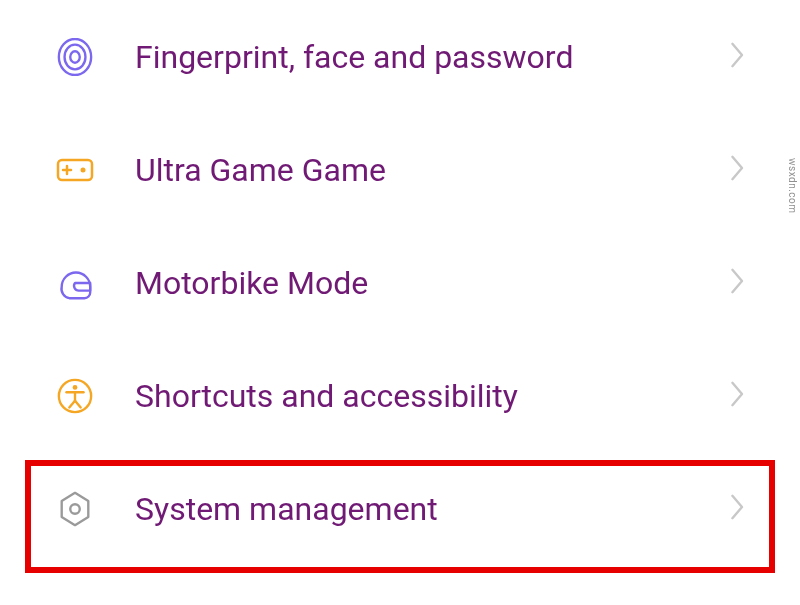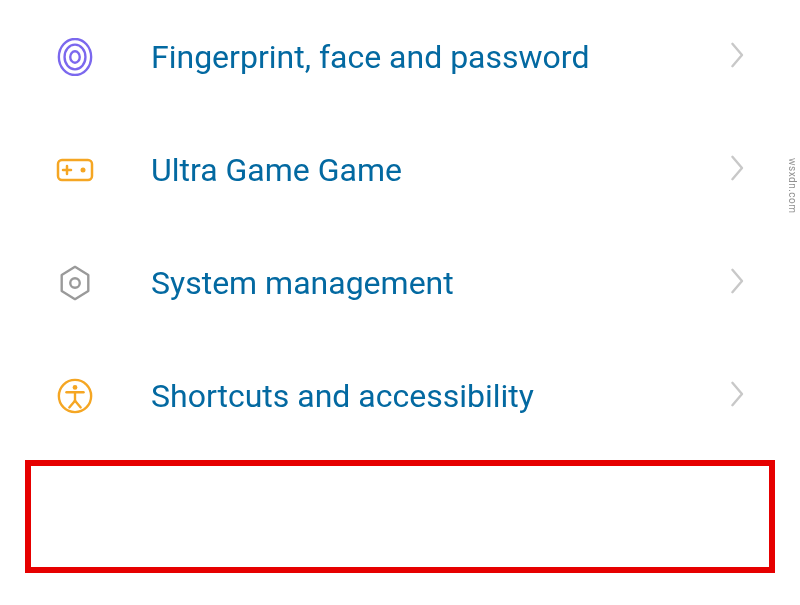--- a/index.html
+++ b/index.html
@@ -25,22 +25,22 @@
       width: 40px;
       height: 40px;
       display: flex;
       align-items: center;
       justify-content: center;
       flex-shrink: 0;
     }
     .item-label {
       flex: 1;
       font-size: 32px;
-      color: #0369a1;
-      margin-left: 56px;
+      color: #701a75;
+      margin-left: 40px;
       font-weight: 400;
     }
     .chevron {
       flex-shrink: 0;
       width: 20px;
       height: 34px;
     }
     .highlight {
       position: absolute;
       left: 25px;
@@ -93,29 +93,28 @@
       </svg>
     </span>
     <span class="item-label">Ultra Game Game</span>
     <span class="chevron">
       <svg viewBox="0 0 20 34" width="16" height="30">
           <polyline points="3,3 15,17 3,31" fill="none" stroke="#c8c8c8" stroke-width="3" stroke-linecap="round" stroke-linejoin="round"></polyline>
         </svg>
     </span>
   </li>
 
-
   <li class="settings-item">
     <span class="icon-slot">
       <svg viewBox="0 0 40 40" width="38" height="38">
-        <polygon points="20,3 34,11.5 34,28.5 20,37 6,28.5 6,11.5" fill="none" stroke="#9a9a9a" stroke-width="2.5" stroke-linejoin="round"></polygon>
-        <circle cx="20" cy="20" r="5" fill="none" stroke="#9a9a9a" stroke-width="2.5"></circle>
+        <path d="M 6 24 A 15 15 0 0 1 36 24 L 36 30 A 6 6 0 0 1 30 36 L 14 36 A 10 10 0 0 1 6 24 Z" fill="none" stroke="#7b68ee" stroke-width="2.5" stroke-linejoin="round"></path>
+        <path d="M 20 20 L 36 20 L 36 28 L 24 28 A 5 5 0 0 1 20 20 Z" fill="none" stroke="#7b68ee" stroke-width="2.5" stroke-linejoin="round"></path>
       </svg>
     </span>
-    <span class="item-label">System management</span>
+    <span class="item-label">Motorbike Mode</span>
     <span class="chevron">
       <svg viewBox="0 0 20 34" width="16" height="30">
           <polyline points="3,3 15,17 3,31" fill="none" stroke="#c8c8c8" stroke-width="3" stroke-linecap="round" stroke-linejoin="round"></polyline>
         </svg>
     </span>
   </li>
 
   <li class="settings-item">
     <span class="icon-slot">
       <svg viewBox="0 0 40 40" width="38" height="38">
@@ -128,17 +127,32 @@
       </svg>
     </span>
     <span class="item-label">Shortcuts and accessibility</span>
     <span class="chevron">
       <svg viewBox="0 0 20 34" width="16" height="30">
           <polyline points="3,3 15,17 3,31" fill="none" stroke="#c8c8c8" stroke-width="3" stroke-linecap="round" stroke-linejoin="round"></polyline>
         </svg>
     </span>
   </li>
 
+  <li class="settings-item">
+    <span class="icon-slot">
+      <svg viewBox="0 0 40 40" width="38" height="38">
+        <polygon points="20,3 34,11.5 34,28.5 20,37 6,28.5 6,11.5" fill="none" stroke="#9a9a9a" stroke-width="2.5" stroke-linejoin="round"></polygon>
+        <circle cx="20" cy="20" r="5" fill="none" stroke="#9a9a9a" stroke-width="2.5"></circle>
+      </svg>
+    </span>
+    <span class="item-label">System management</span>
+    <span class="chevron">
+      <svg viewBox="0 0 20 34" width="16" height="30">
+          <polyline points="3,3 15,17 3,31" fill="none" stroke="#c8c8c8" stroke-width="3" stroke-linecap="round" stroke-linejoin="round"></polyline>
+        </svg>
+    </span>
+  </li>
+
 </ul>
 
 <div class="highlight"></div>
 
 <div class="watermark">wsxdn.com</div>
 
 </body></html>

